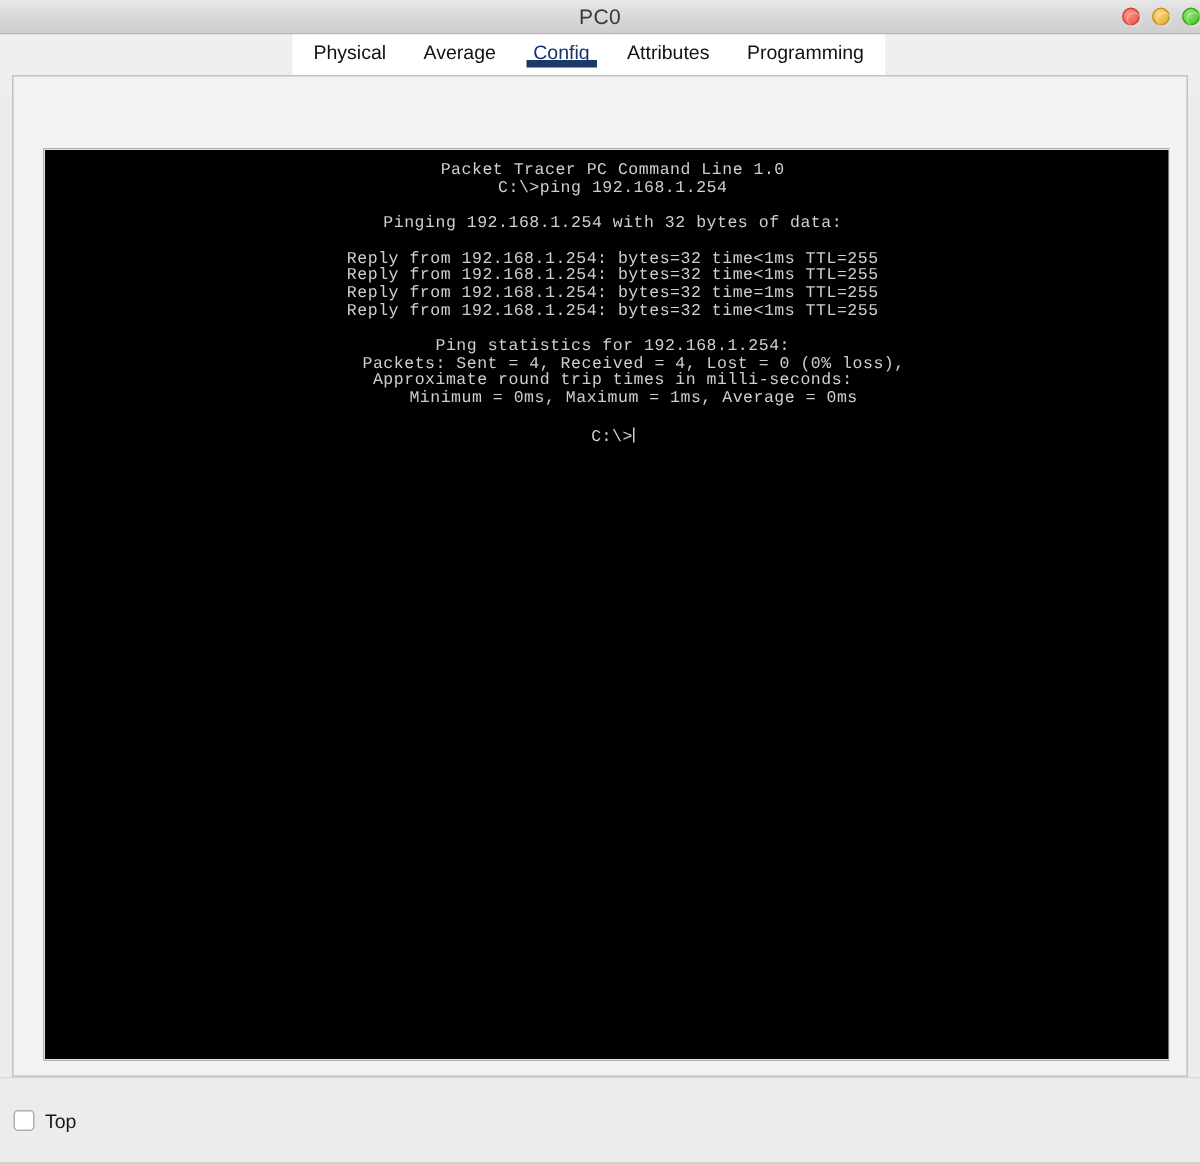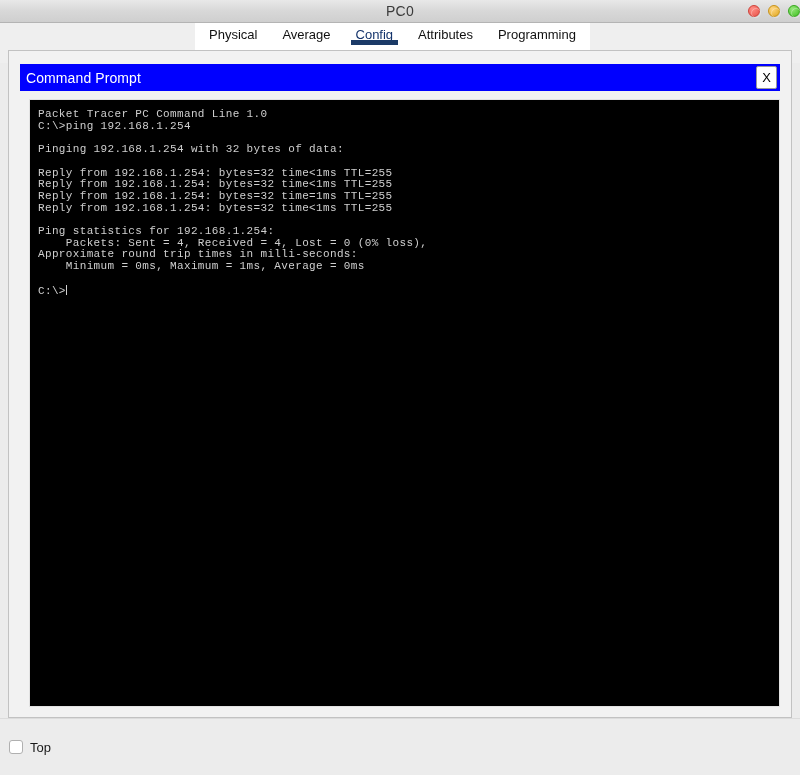--- a/index.html
+++ b/index.html
@@ -148,20 +148,21 @@
 
   .cmd-body {
     position: absolute;
     top: 35px;
     left: 9px;
     width: 751px;
     height: 608px;
     background: #000000;
     border: 1px solid #e2e2e2;
     overflow: hidden;
+    text-align: center;
   }
   .cmd-text {
     margin: 9px 0 0 8px;
     color: #cfcfcf;
     font-family: "Liberation Mono", "DejaVu Sans Mono", monospace;
     font-size: 11px;
     line-height: 11.7px;
     white-space: pre;
     letter-spacing: 0.35px;
   }
@@ -222,24 +223,20 @@
     <div class="tab active">Config</div>
     <div class="tab">Attributes</div>
     <div class="tab">Programming</div>
   </div>
 </div>
 
 <div class="content-panel">
 
   <div class="cmd-window">
 
-    <div class="cmd-titlebar">
-      <span class="cmd-title">Command Prompt</span>
-      <div class="cmd-close">X</div>
-    </div>
 
     <div class="cmd-body">
       <div class="cmd-text">Packet Tracer PC Command Line 1.0
 C:\&gt;ping 192.168.1.254
 
 Pinging 192.168.1.254 with 32 bytes of data:
 
 Reply from 192.168.1.254: bytes=32 time&lt;1ms TTL=255
 Reply from 192.168.1.254: bytes=32 time&lt;1ms TTL=255
 Reply from 192.168.1.254: bytes=32 time=1ms TTL=255

